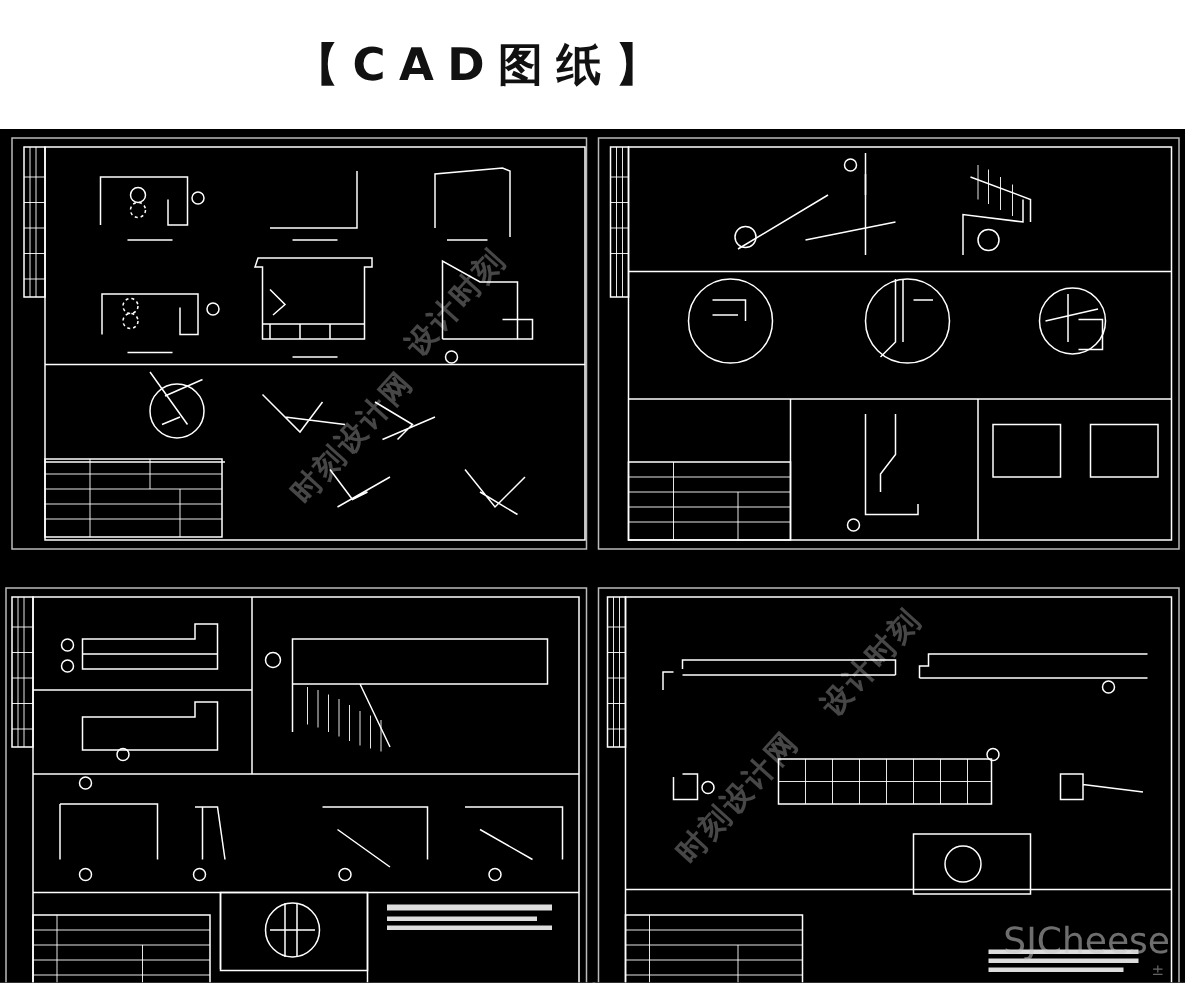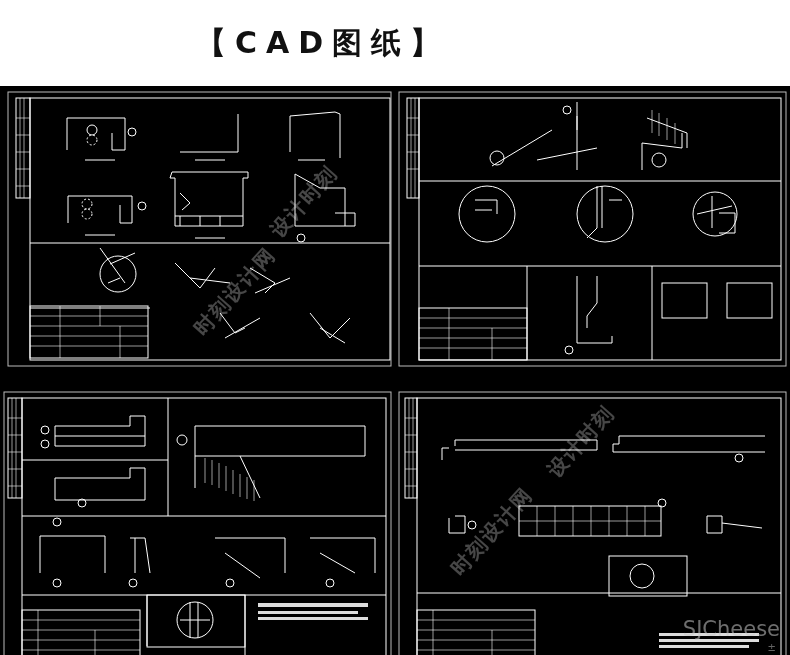--- a/index.html
+++ b/index.html
@@ -3,21 +3,21 @@
 <meta charset="utf-8">
 <style>
   html,body{margin:0;padding:0;background:#fff;}
   body{width:790px;height:655px;overflow:hidden;position:relative;font-family:"DejaVu Sans",sans-serif;}
   .header{position:absolute;left:0;top:0;width:645px;height:86px;background:#fff;display:flex;align-items:center;justify-content:center;}
   .title{font-family:"DejaVu Sans",sans-serif;font-weight:bold;font-size:30px;letter-spacing:9px;color:#111;}
   .grid{position:absolute;left:0;top:86px;width:790px;height:569px;background:#000;}
   .sheet{position:absolute;background:#000;overflow:hidden;}
   .sheet svg{position:absolute;left:0;top:0;}
   .watermark{position:absolute;color:rgba(255,255,255,0.28);font-size:20px;font-weight:bold;transform:rotate(-48deg);white-space:nowrap;letter-spacing:2px;}
-  .brand{position:absolute;right:10px;bottom:14px;color:rgba(200,200,200,0.55);font-family:"DejaVu Sans",sans-serif;font-size:21px;}
+  .brand{position:absolute;right:10px;bottom:14px;color:rgba(200,200,200,0.55);font-family:"DejaVu Sans",sans-serif;font-size:24px;}
   .brand-sub{position:absolute;right:14px;bottom:2px;color:rgba(200,200,200,0.5);font-size:10px;}
 </style>
 </head>
 <body>
 
 <div class="header">
   <span class="title">【CAD图纸】</span>
 </div>
 
 <div class="grid">

